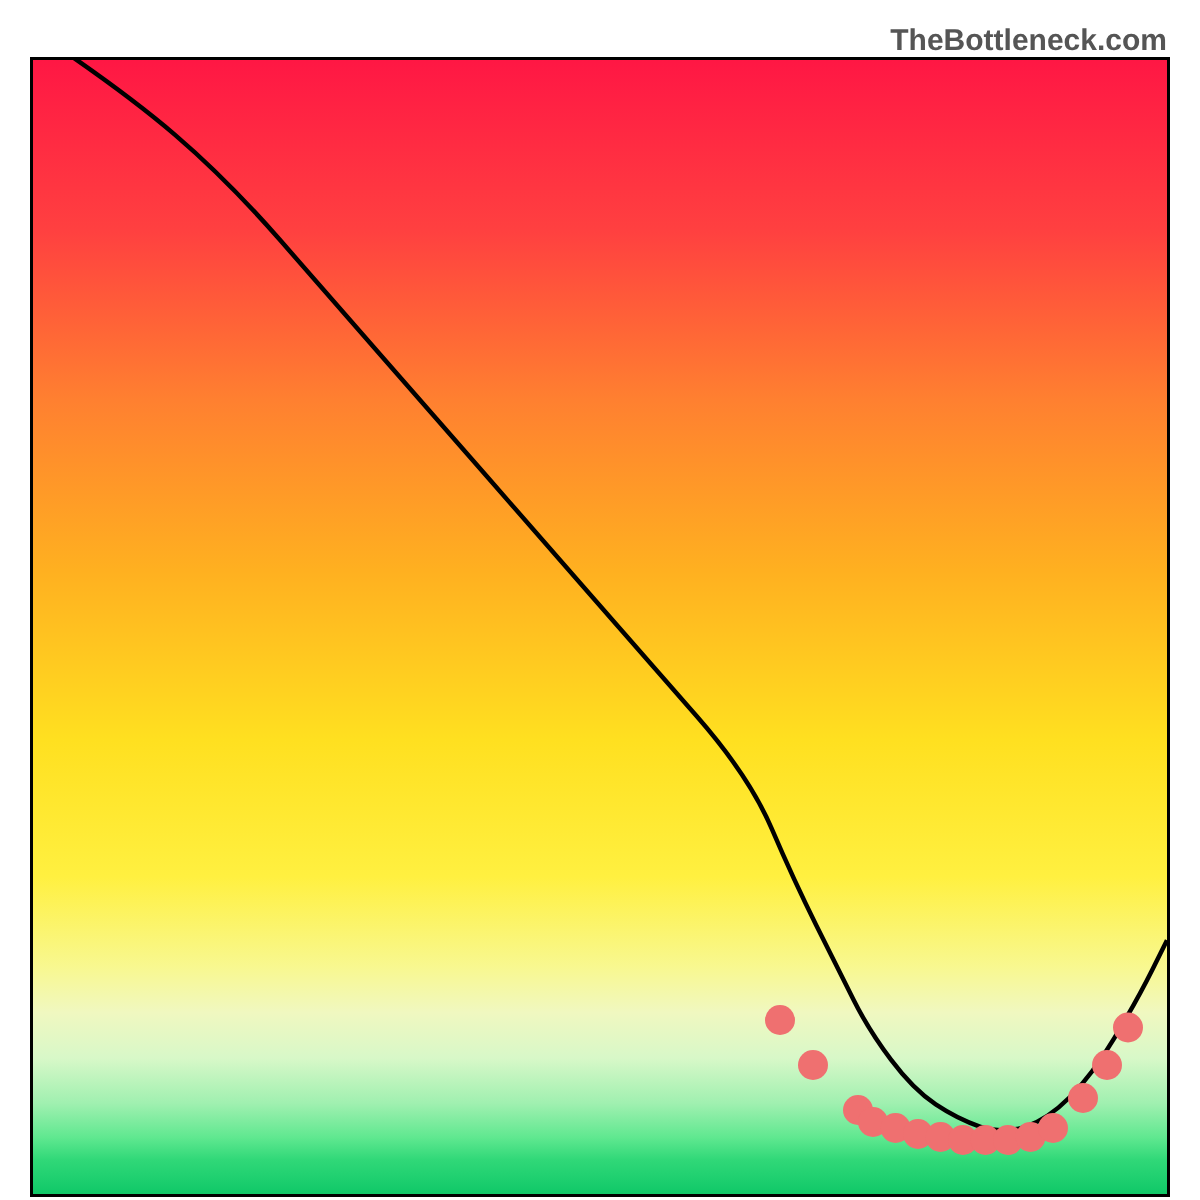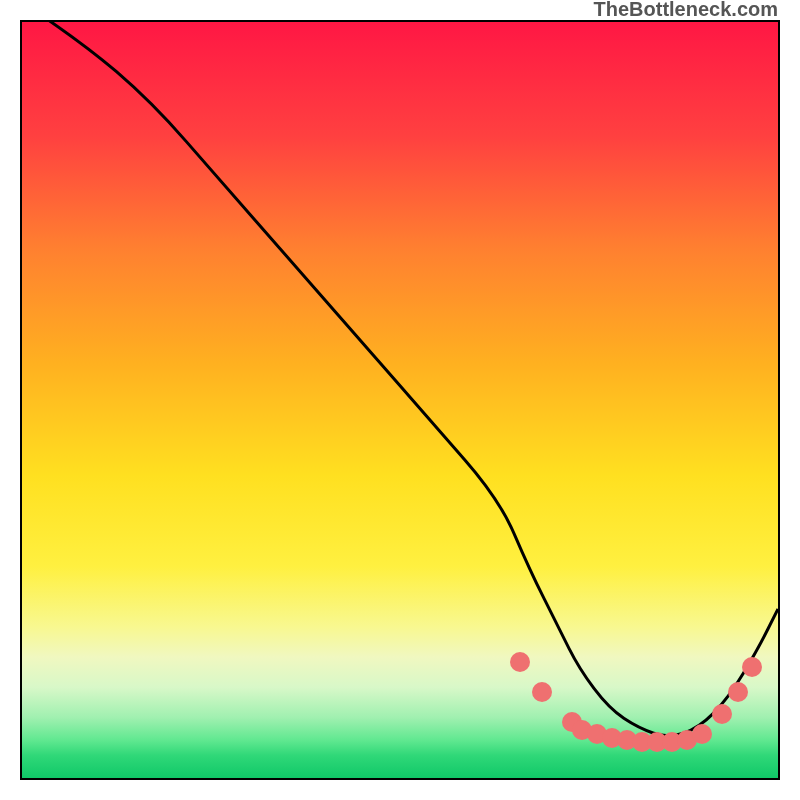--- a/index.html
+++ b/index.html
@@ -2,20 +2,21 @@
 <html><head>
 <meta charset="utf-8">
 <style>
   * { margin: 0; padding: 0; box-sizing: border-box; }
   html, body { width: 800px; height: 800px; overflow: hidden; }
   .chart-container {
     position: relative;
     width: 800px;
     height: 684px;
     background: #ffffff;
+    margin-top: 18px;
   }
   .plot-area {
     position: absolute;
     left: 20px;
     top: 20px;
     width: 760px;
     height: 760px;
     border: 2px solid #000000;
   }
   .gradient-bg {

